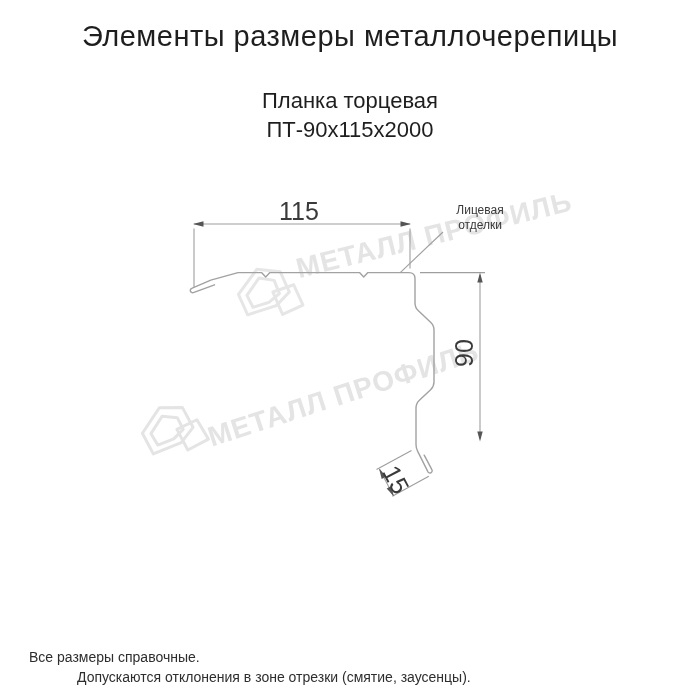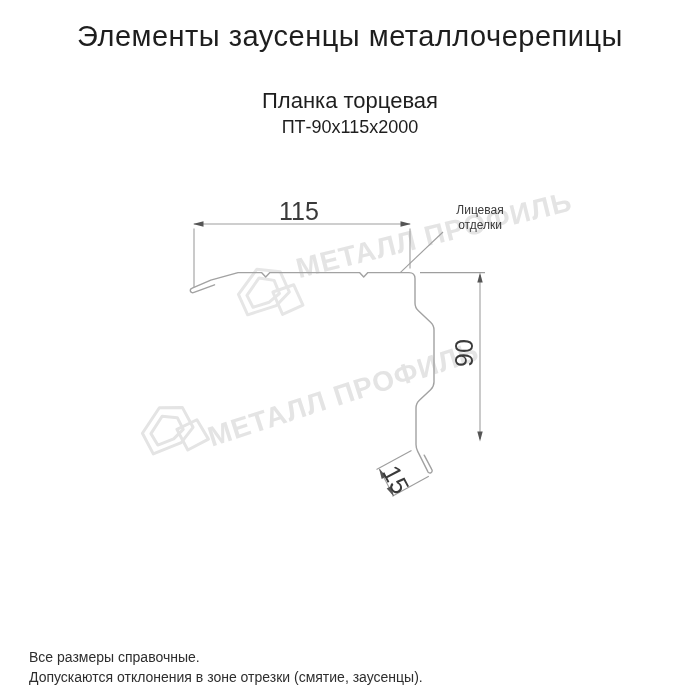--- a/index.html
+++ b/index.html
@@ -12,21 +12,21 @@
   .page-title{
     left:0;top:20px;width:700px;text-align:center;
     font-size:29px;color:#1e1e1e;letter-spacing:0.5px;
   }
   .subtitle{
     left:0;top:88px;width:700px;text-align:center;
     font-size:22px;color:#1e1e1e;
   }
   .model{
     left:0;top:117px;width:700px;text-align:center;
-    font-size:18px;color:#1e1e1e;
+    font-size:22px;color:#1e1e1e;
   }
   .dim-text{
     font-size:25px;color:#3a3a3a;text-align:center;
   }
   .dim-width{left:268px;top:197px;width:62px;}
   .dim-height{
     left:440px;top:340px;width:46px;height:26px;
     transform:rotate(-90deg);transform-origin:center;
   }
   .dim-flange{
@@ -44,21 +44,21 @@
   }
   .wm1-text{left:293px;top:254px;transform:rotate(-14deg);}
   .wm2-text{left:204px;top:423px;transform:rotate(-18deg);}
   .wm-logo{transform-origin:center;}
   .wm1-logo{left:233px;top:263px;transform:rotate(-14deg);}
   .wm2-logo{left:139px;top:401px;transform:rotate(-18deg);}
   .footer-note{
     left:29px;font-size:14px;color:#2e2e2e;
   }
   .footer-line1{top:649px;}
-  .footer-line2{top:669px;}
+  .footer-line2{top:669px;margin-left:48px;}
   svg{display:block;}
 </style>
 </head>
 <body>
 
 <svg class="abs wm-logo wm1-logo" width="72" height="60" viewBox="0 0 72 60">
   <g fill="none" stroke="#e6e6e6" stroke-width="3" stroke-linejoin="round">
     <path d="M6 24 L30 4 L52 12 L56 34 L40 44 L10 46 Z"></path>
     <path d="M14 27 L30 13 L44 19 L46 33 L34 39 L17 40 Z"></path>
     <path d="M40 30 L62 28 L66 50 L44 54 Z"></path>
@@ -68,21 +68,21 @@
 
 <svg class="abs wm-logo wm2-logo" width="72" height="58" viewBox="0 0 72 58">
   <g fill="none" stroke="#e4e4e4" stroke-width="3" stroke-linejoin="round">
     <path d="M4 22 L28 3 L50 10 L54 32 L38 43 L8 45 Z"></path>
     <path d="M12 25 L28 12 L42 18 L44 31 L32 37 L15 38 Z"></path>
     <path d="M38 29 L60 26 L65 48 L42 52 Z"></path>
   </g>
 </svg>
 <div class="abs watermark-text wm2-text">МЕТАЛЛ ПРОФИЛЬ</div>
 
-<div class="abs page-title">Элементы заусенцы металлочерепицы</div>
+<div class="abs page-title">Элементы размеры металлочерепицы</div>
 <div class="abs subtitle">Планка торцевая</div>
 <div class="abs model">ПТ-90х115х2000</div>
 
 <svg class="abs" style="left:0;top:0;" width="700" height="700" viewBox="0 0 700 700">
 
   <path d="M 214.5 284.8
            L 194 292.3
            A 2.3 2.3 0 1 1 192.2 288.2
            L 210.8 280.2
            L 238 272.6

